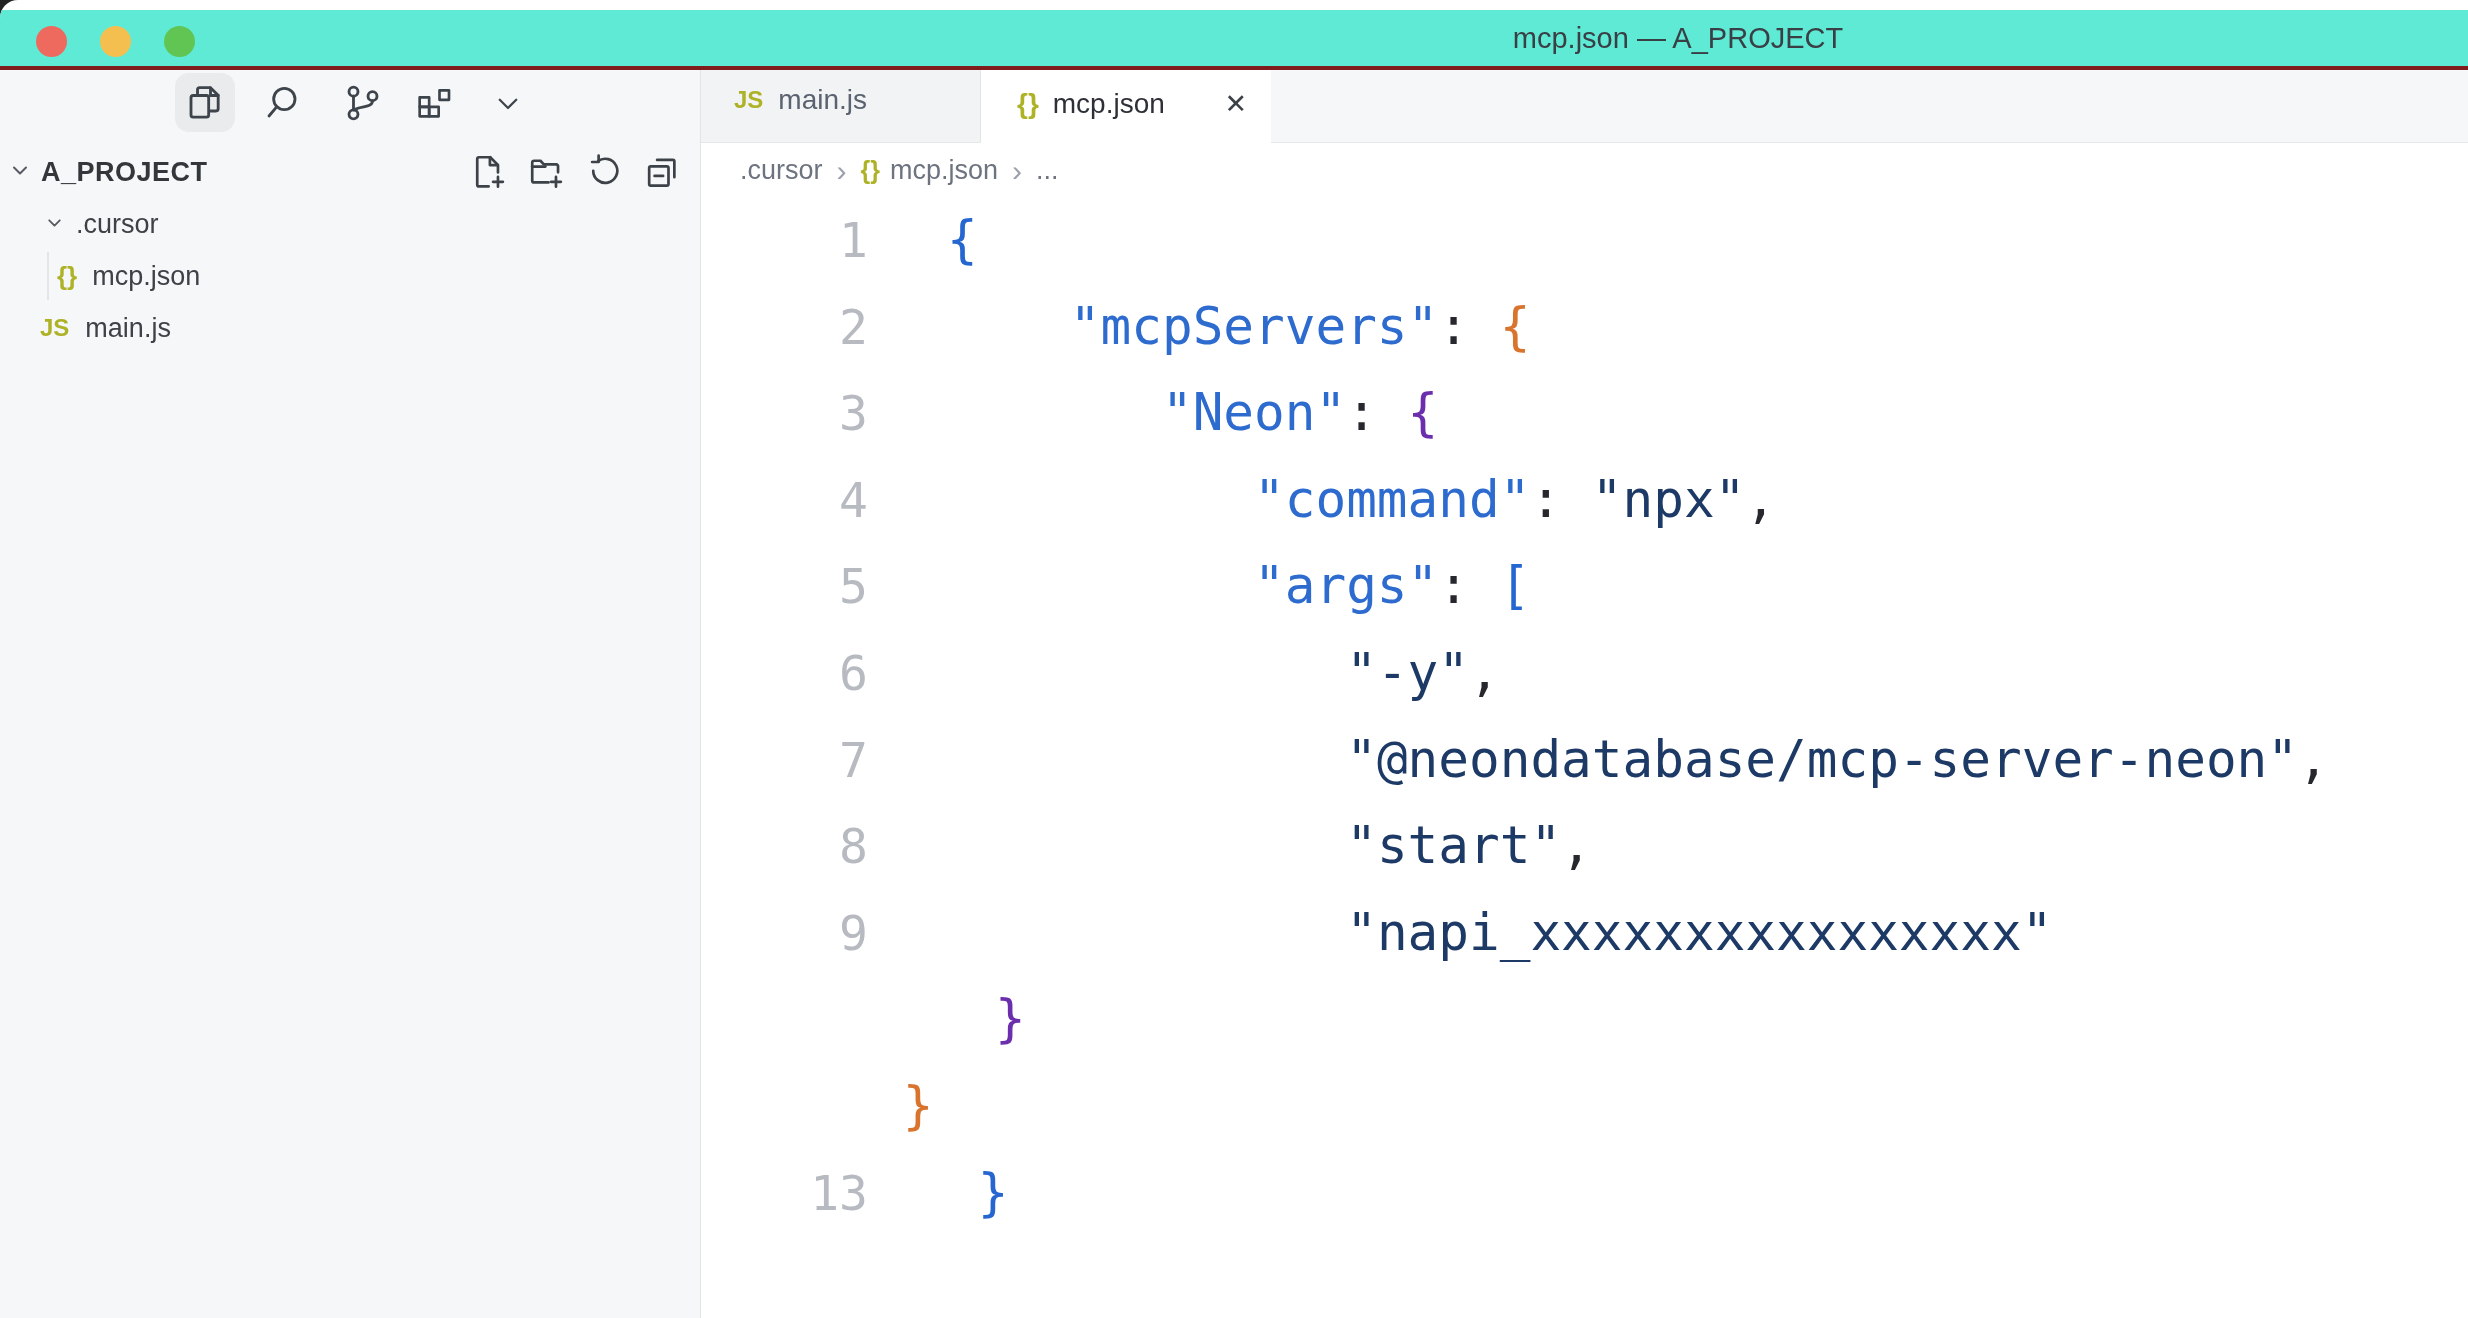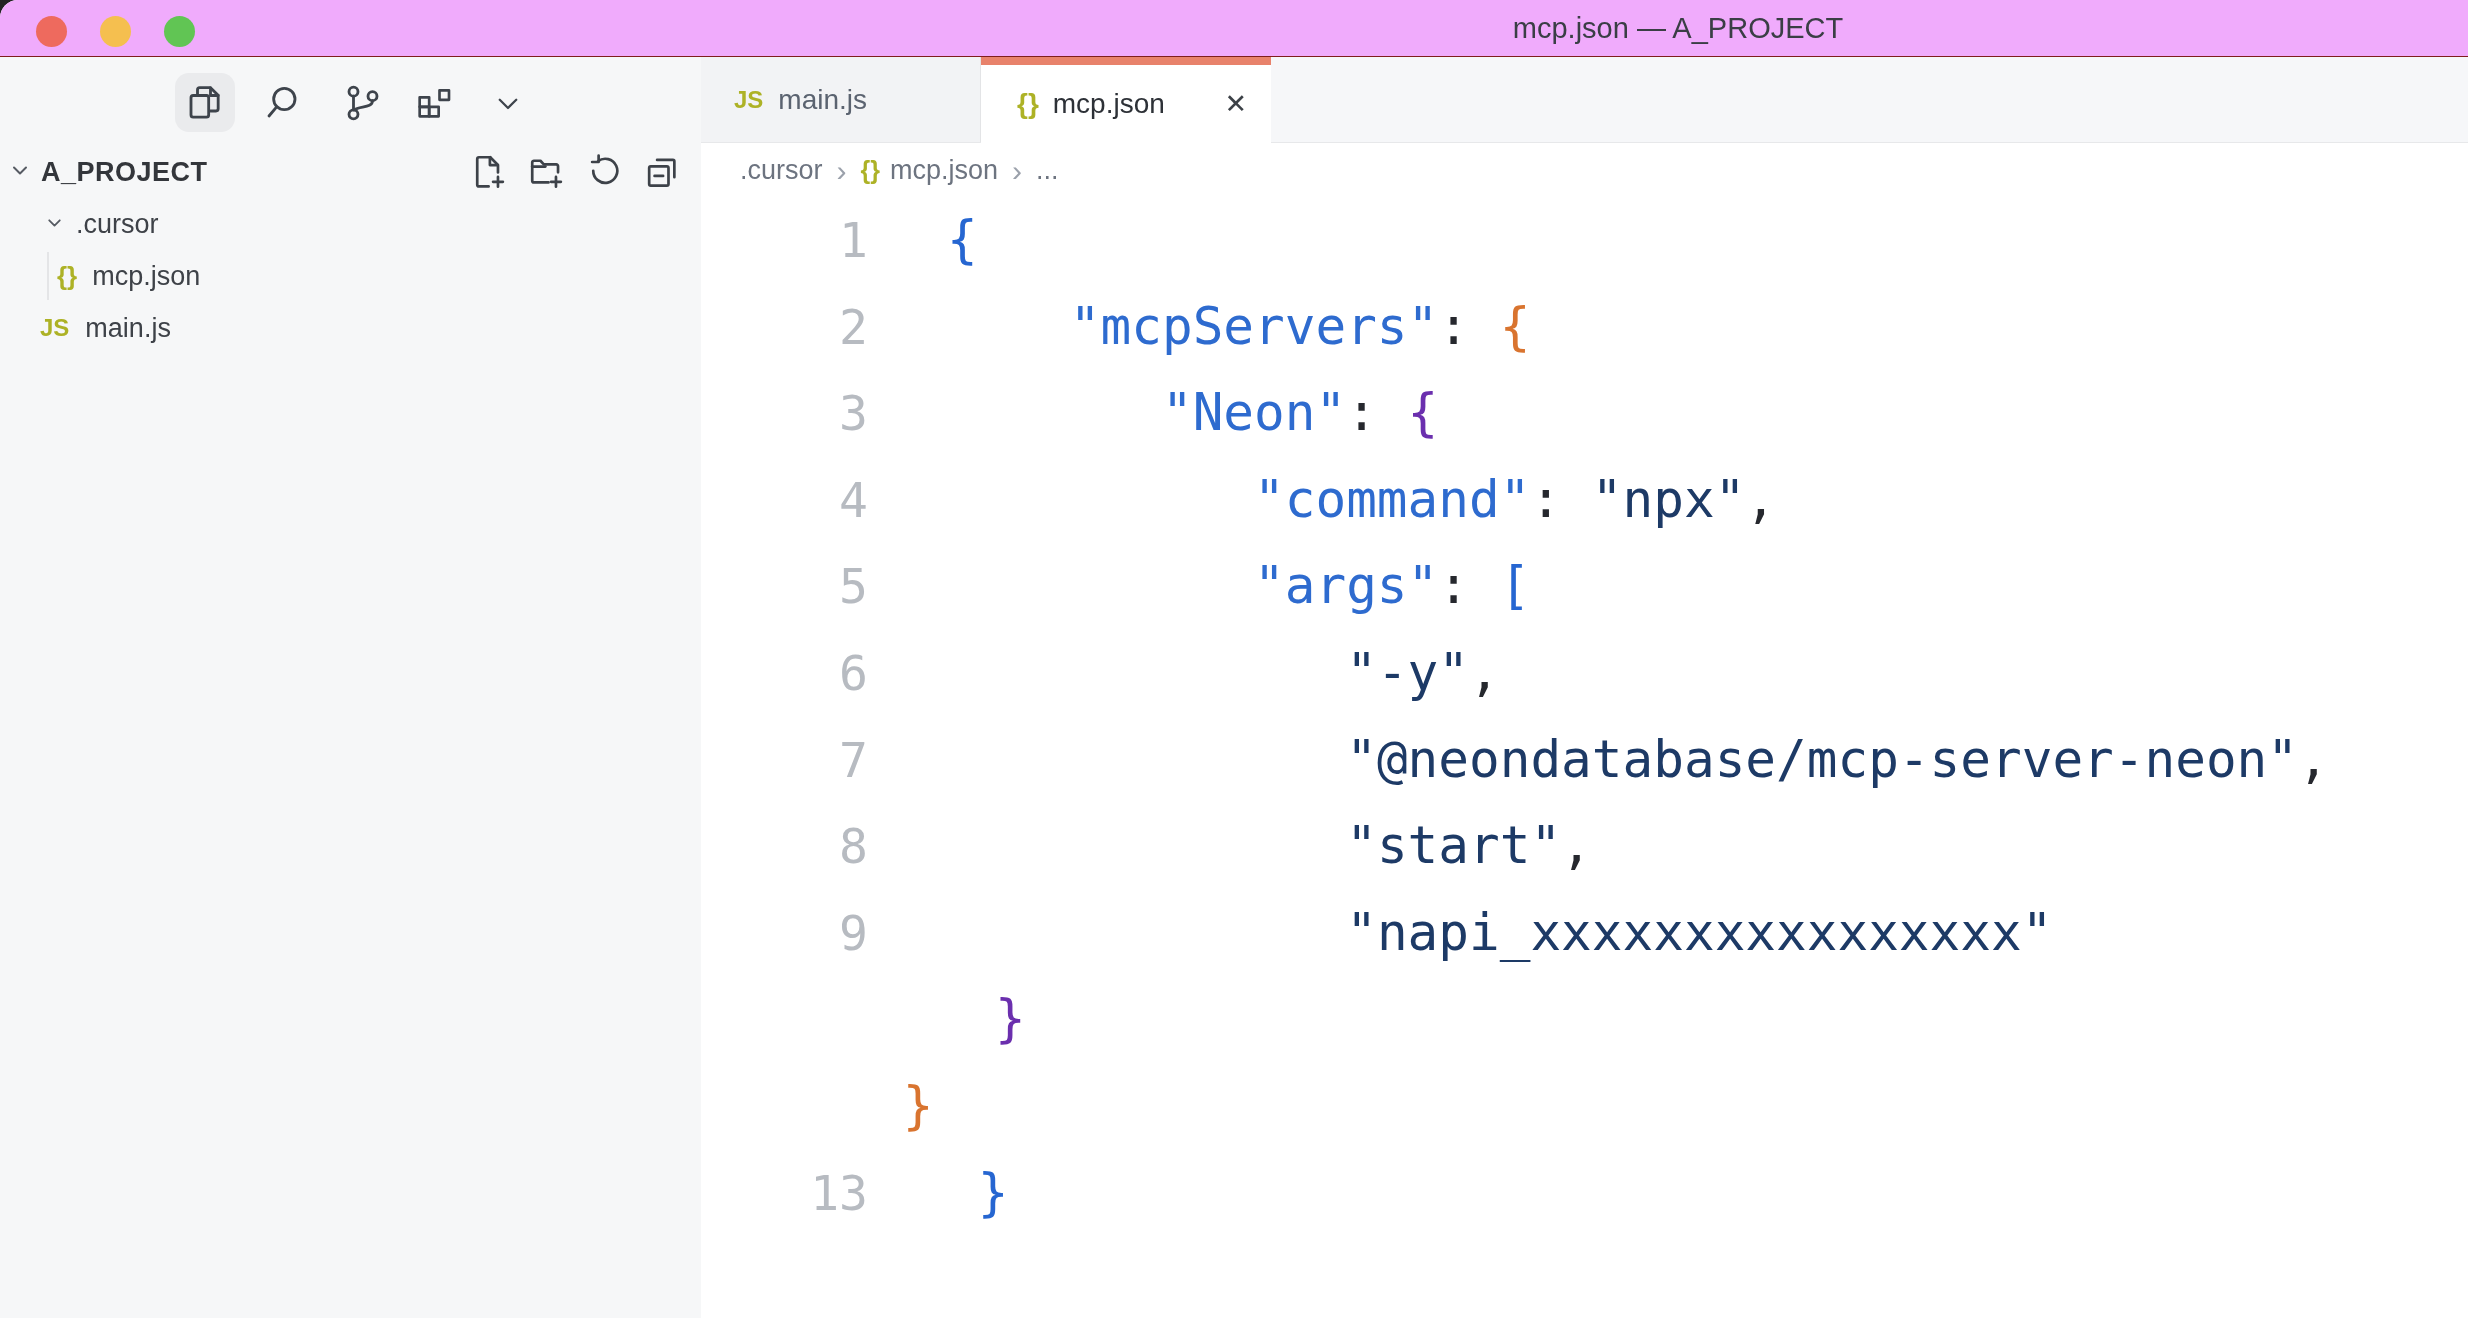--- a/index.html
+++ b/index.html
@@ -2,30 +2,30 @@
 <html style="--tab-accent: #E8826B; --olive-badge: #ADB226; --key-blue: #2E6BCF; --string-navy: #1D3A66; --punctuation: #26282E; --bracket-blue: #2666D1; --bracket-orange: #D9742F; --bracket-purple: #6B2FAE; --line-number: #B7BBC1; --traffic-red: #EE6A5E; --traffic-yellow: #F5BF4F; --traffic-green: #61C554;"><head>
 <meta charset="utf-8">
 <style>
   html,body{margin:0;padding:0;background:#222;}
   #app{
     position:relative;width:2468px;height:1318px;background:#fff;overflow:hidden;
     font-family:"Liberation Sans",sans-serif;border-top-left-radius:18px;
     -webkit-font-smoothing:antialiased;
   }
   
-  .titlebar{position:absolute;left:0;top:0;width:100%;height:56px;background:#f0abfc;border-bottom:1px solid #7f1d1d;z-index:5;}
+  .titlebar{position:absolute;left:0;top:10px;width:100%;height:56px;background:#5eead4;border-bottom:4px solid #7f1d1d;z-index:5;}
   .traffic{position:absolute;left:36px;top:16px;display:flex;gap:33px;}
   .light{width:31px;height:31px;border-radius:50%;}
   .light.red{background:var(--traffic-red,#EE6A5E);}
   .light.yellow{background:var(--traffic-yellow,#F5BF4F);}
   .light.green{background:var(--traffic-green,#61C554);}
   .window-title{position:absolute;left:1678px;top:0;transform:translateX(-50%);height:56px;line-height:56px;
     font-size:29px;font-weight:500;color:#3a3e45;white-space:nowrap;}
   
-  .sidebar{position:absolute;left:0;top:57px;width:700px;bottom:0;background:#f6f7f8;border-right:1px solid #e3e4e6;padding-left:22px;}
+  .sidebar{position:absolute;left:0;top:57px;width:700px;bottom:0;background:#f6f7f8;border-right:1px solid #e3e4e6;}
   .icon-btn{position:absolute;display:flex;align-items:center;justify-content:center;background:transparent;border:0;padding:0;cursor:pointer;}
   .side-toolbar .icon-btn{width:60px;height:59px;top:16px;border-radius:14px;color:#3e444c;}
   .side-toolbar .icon-btn.active{background:#eaebed;}
   .btn-files{left:175px;}
   .btn-search{left:252px;}
   .btn-git{left:333px;}
   .btn-ext{left:403px;}
   .btn-panelsel{left:478px;}
   .icon-btn svg{display:block;}
   

